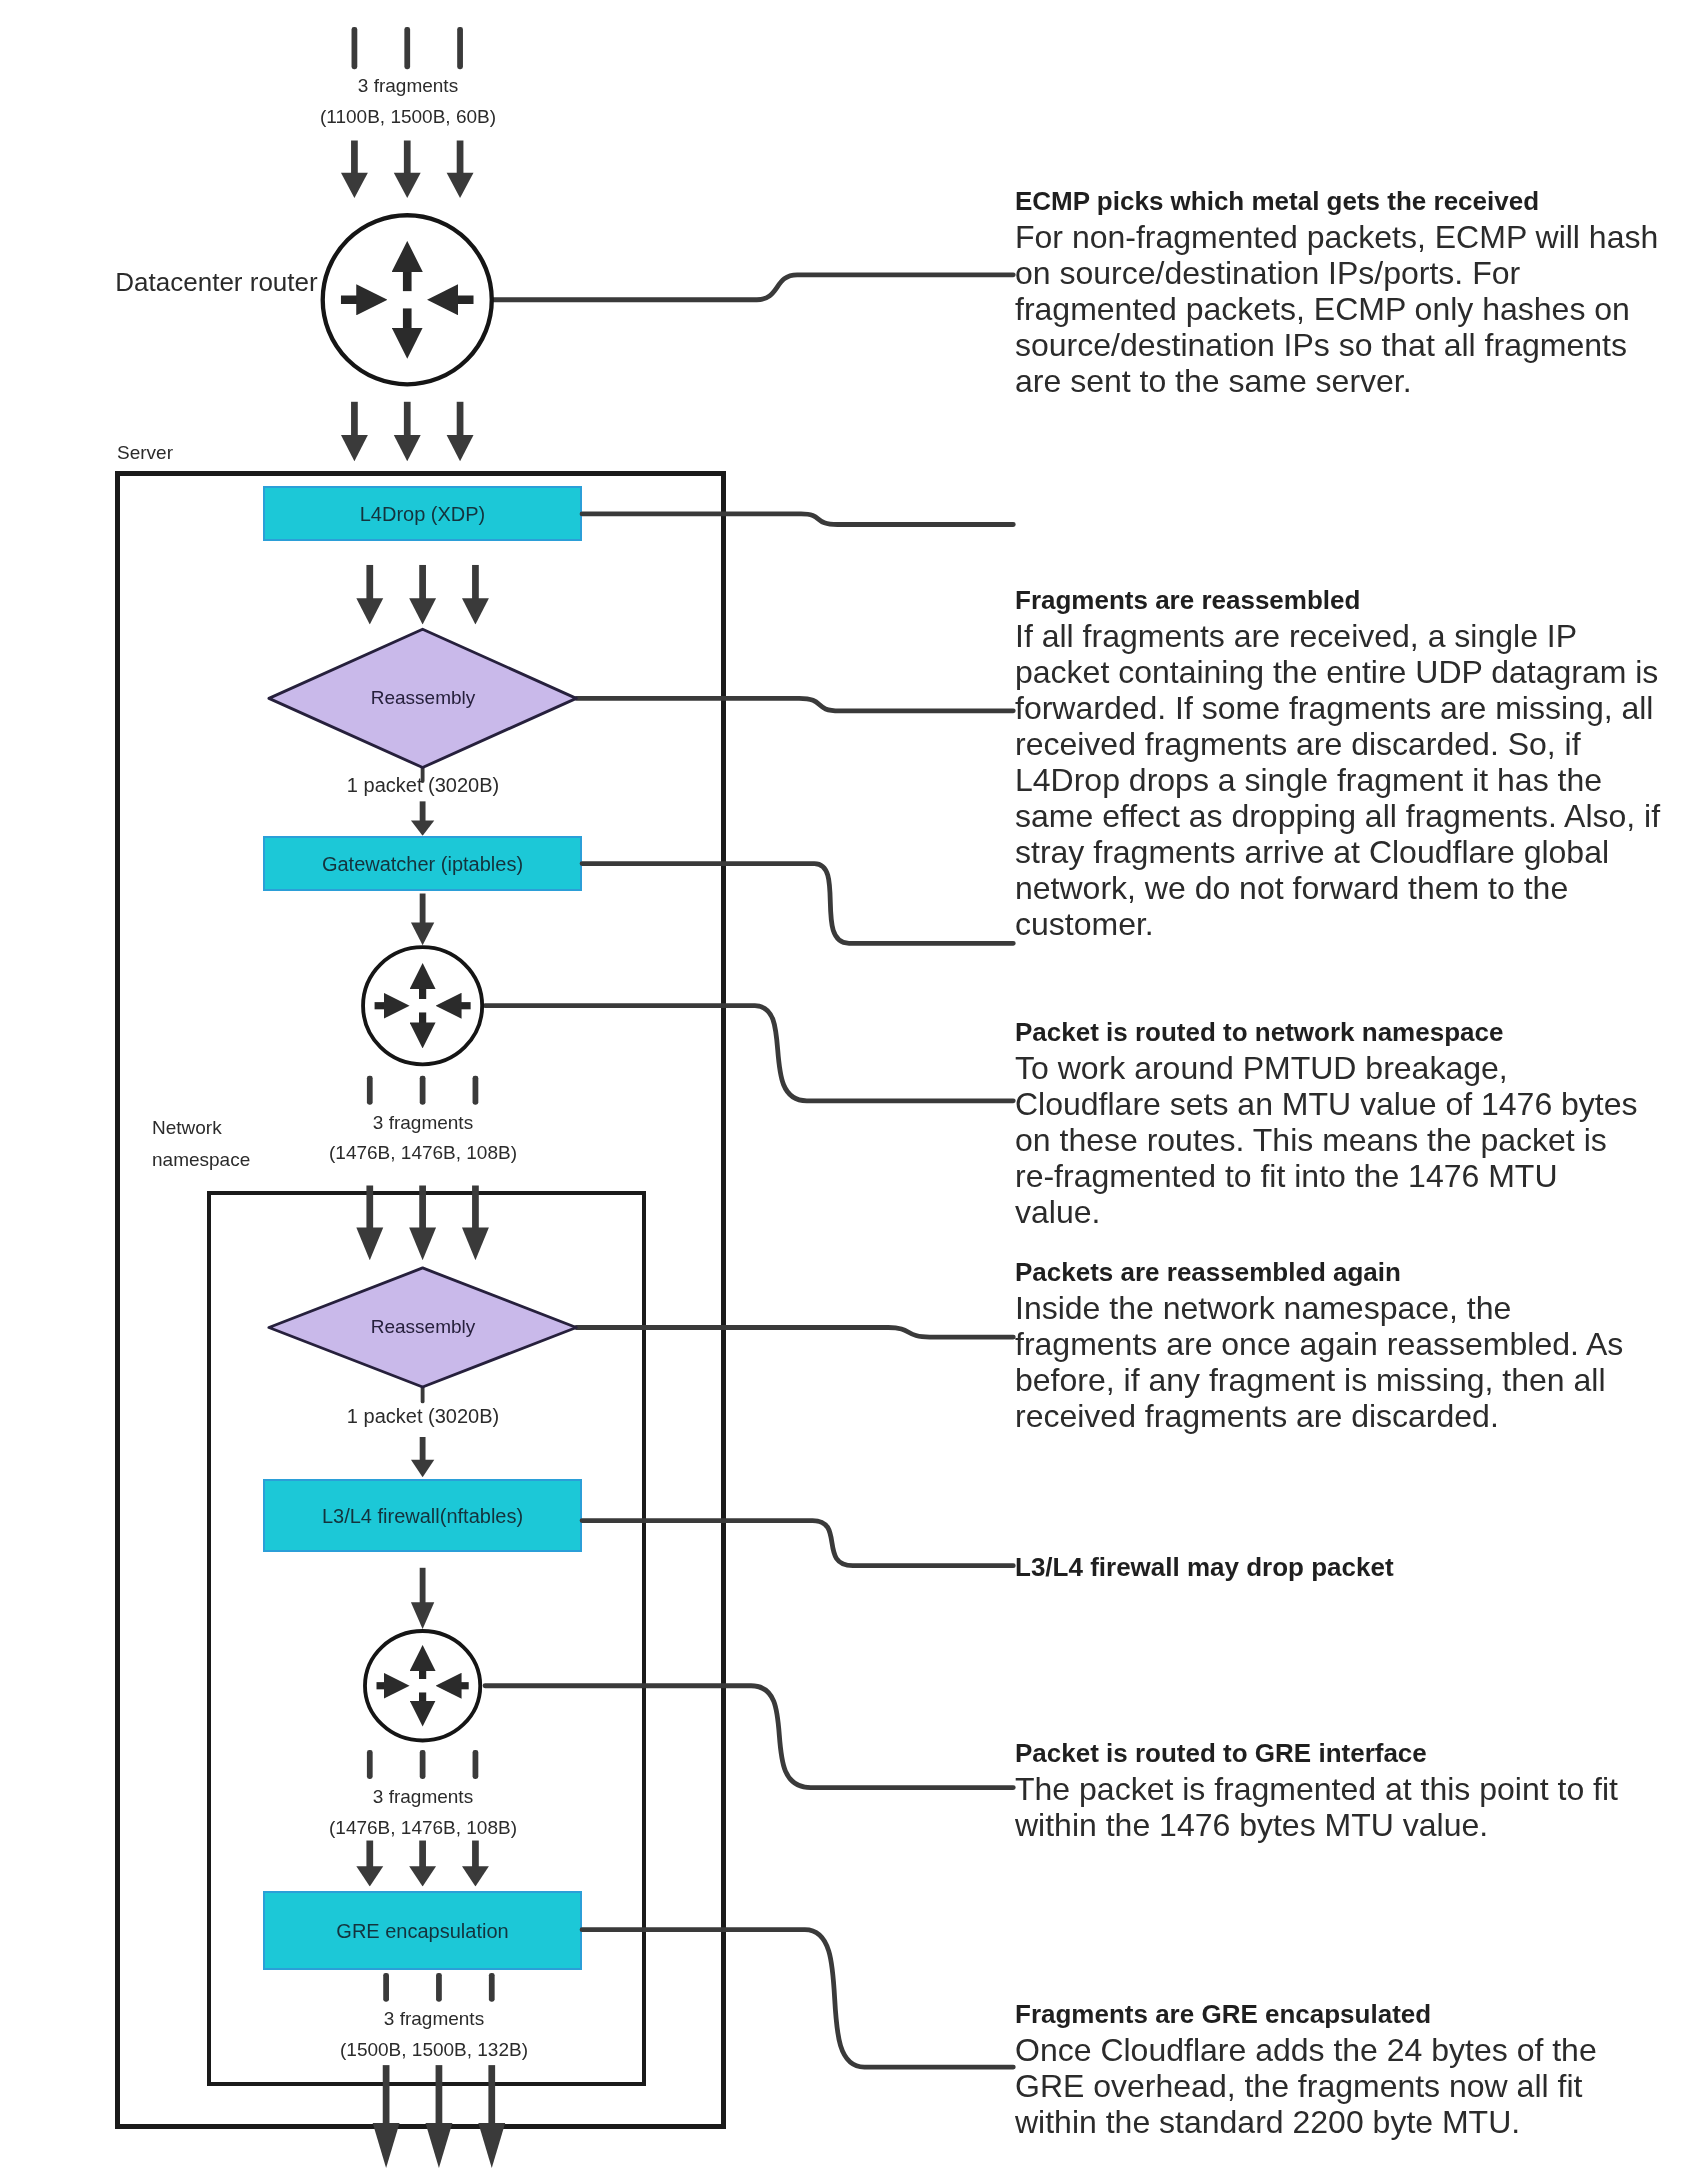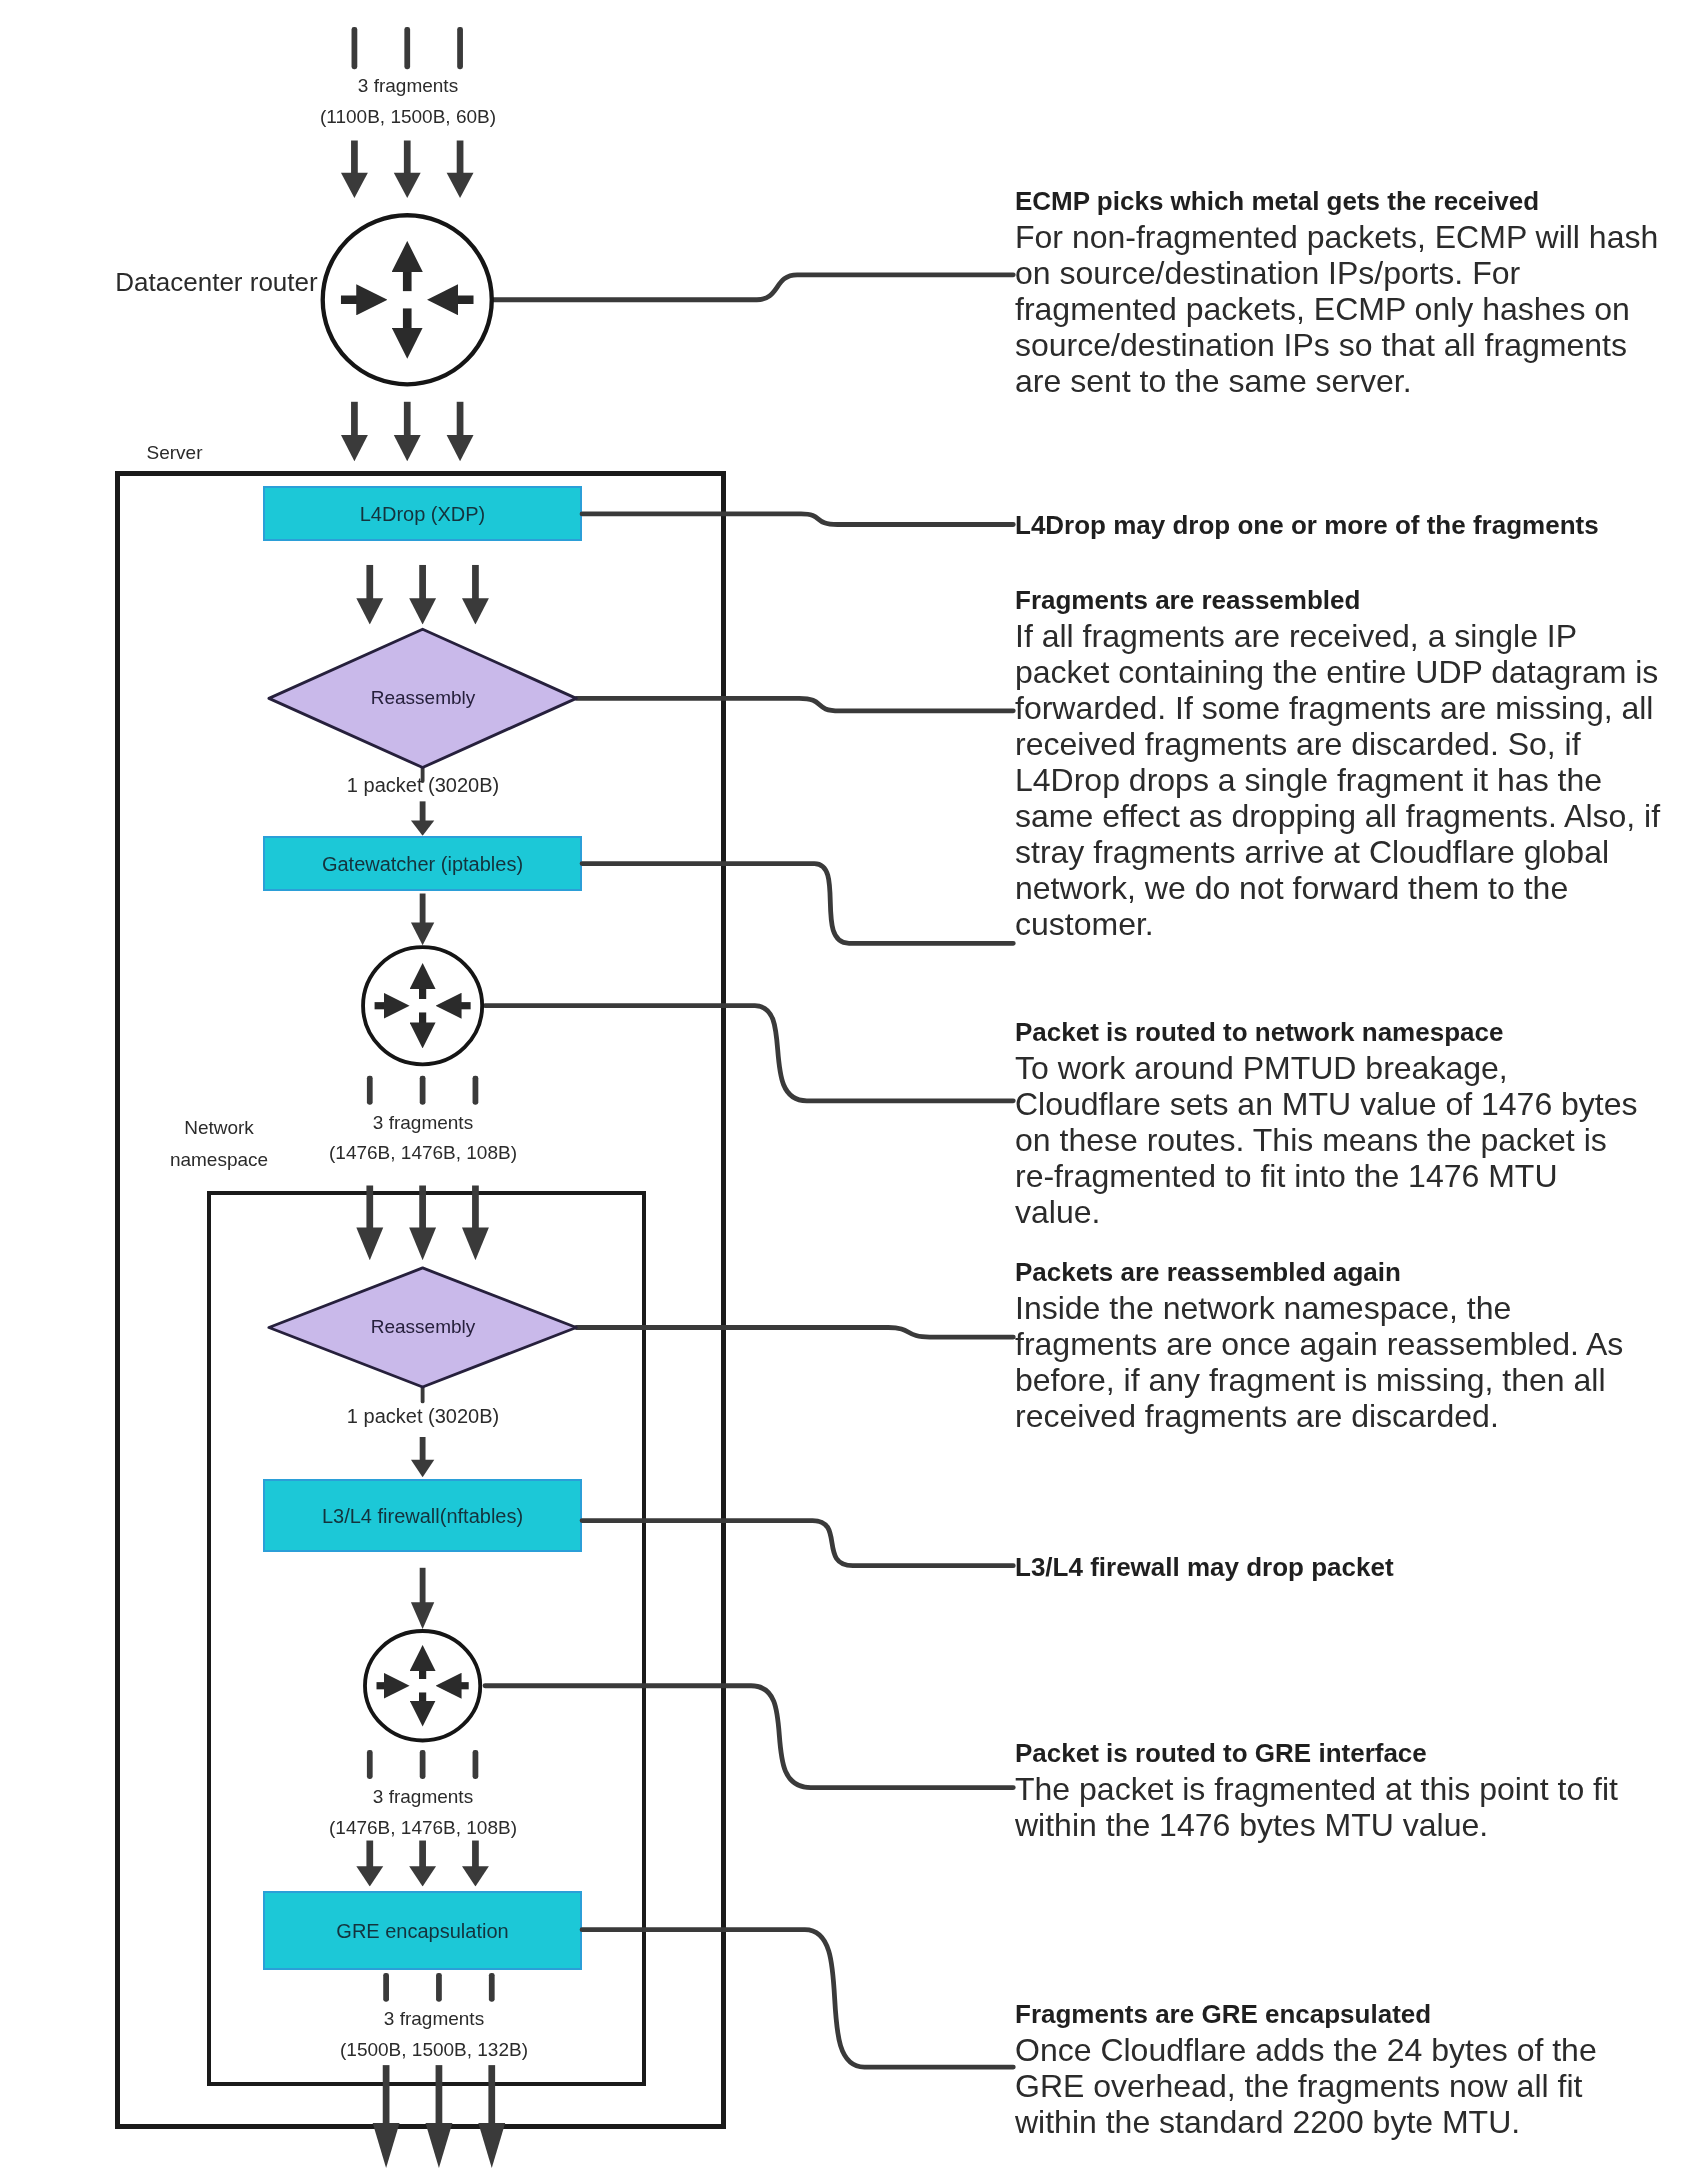--- a/index.html
+++ b/index.html
@@ -15,21 +15,21 @@
   .server-box{left:115px;top:471px;width:611px;height:1658px;border:5.8px solid var(--frame);}
   .ns-box{left:207px;top:1191px;width:439px;height:895px;border:4.8px solid var(--frame);}
   .wires{position:absolute;left:0;top:0;z-index:2;}
   .node{position:absolute;z-index:1;display:flex;align-items:center;justify-content:center;
         background:var(--node-fill);border:2.9px solid var(--node-border);
         font-size:20px;color:#14333D;text-align:center;line-height:26px;}
   .txt{position:absolute;z-index:3;text-align:center;}
   .small-label{font-size:19px;color:var(--body-ink);}
   .packet-label{font-size:20px;color:var(--body-ink);}
   .side-label{font-size:26px;line-height:35px;color:var(--body-ink);margin-left:20px;}
-  .frame-label{font-size:19px;color:var(--body-ink);text-align:center;}
+  .frame-label{font-size:19px;color:var(--body-ink);text-align:left;}
   .diamond-label{font-size:19px;color:#26203C;}
   .annotation{position:absolute;left:1015px;z-index:3;text-align:left;}
   .annotation h3{margin:0;font-size:26px;line-height:36px;font-weight:700;color:var(--ink);}
   .annotation p{margin:0;font-size:32px;line-height:36px;color:var(--body-ink);}
 </style>
 </head>
 <body>
 
 <div class="stage">
 
@@ -162,24 +162,20 @@
   <div class="txt packet-label" style="left:279px;top:1405px;width:288px">1 packet (3020B)</div>
   <div class="txt small-label" style="left:279px;top:1786px;width:288px">3 fragments</div>
   <div class="txt small-label" style="left:255px;top:1817px;width:336px">(1476B, 1476B, 108B)</div>
   <div class="txt small-label" style="left:290px;top:2008px;width:288px">3 fragments</div>
   <div class="txt small-label" style="left:266px;top:2039px;width:336px">(1500B, 1500B, 132B)</div>
 
   <div class="annotation" style="top:183px;width:644px">
     <h3>ECMP picks which metal gets the received</h3>
     <p>For non-fragmented packets, ECMP will hash on source/destination IPs/ports. For fragmented packets, ECMP only hashes on source/destination IPs so that all fragments are sent to the same server.</p>
   </div>
-  <div class="annotation" style="top:507px;width:672px">
-    <h3>L4Drop may drop one or more of the fragments</h3>
-    <p></p>
-  </div>
   <div class="annotation" style="top:582px;width:663px">
     <h3>Fragments are reassembled</h3>
     <p>If all fragments are received, a single IP packet containing the entire UDP datagram is forwarded. If some fragments are missing, all received fragments are discarded. So, if L4Drop drops a single fragment it has the same effect as dropping all fragments. Also, if stray fragments arrive at Cloudflare global network, we do not forward them to the customer.</p>
   </div>
   <div class="annotation" style="top:1014px;width:634px">
     <h3>Packet is routed to network namespace</h3>
     <p>To work around PMTUD breakage, Cloudflare sets an MTU value of 1476 bytes on these routes. This means the packet is re-fragmented to fit into the 1476 MTU value.</p>
   </div>
   <div class="annotation" style="top:1254px;width:644px">
     <h3>Packets are reassembled again</h3>

